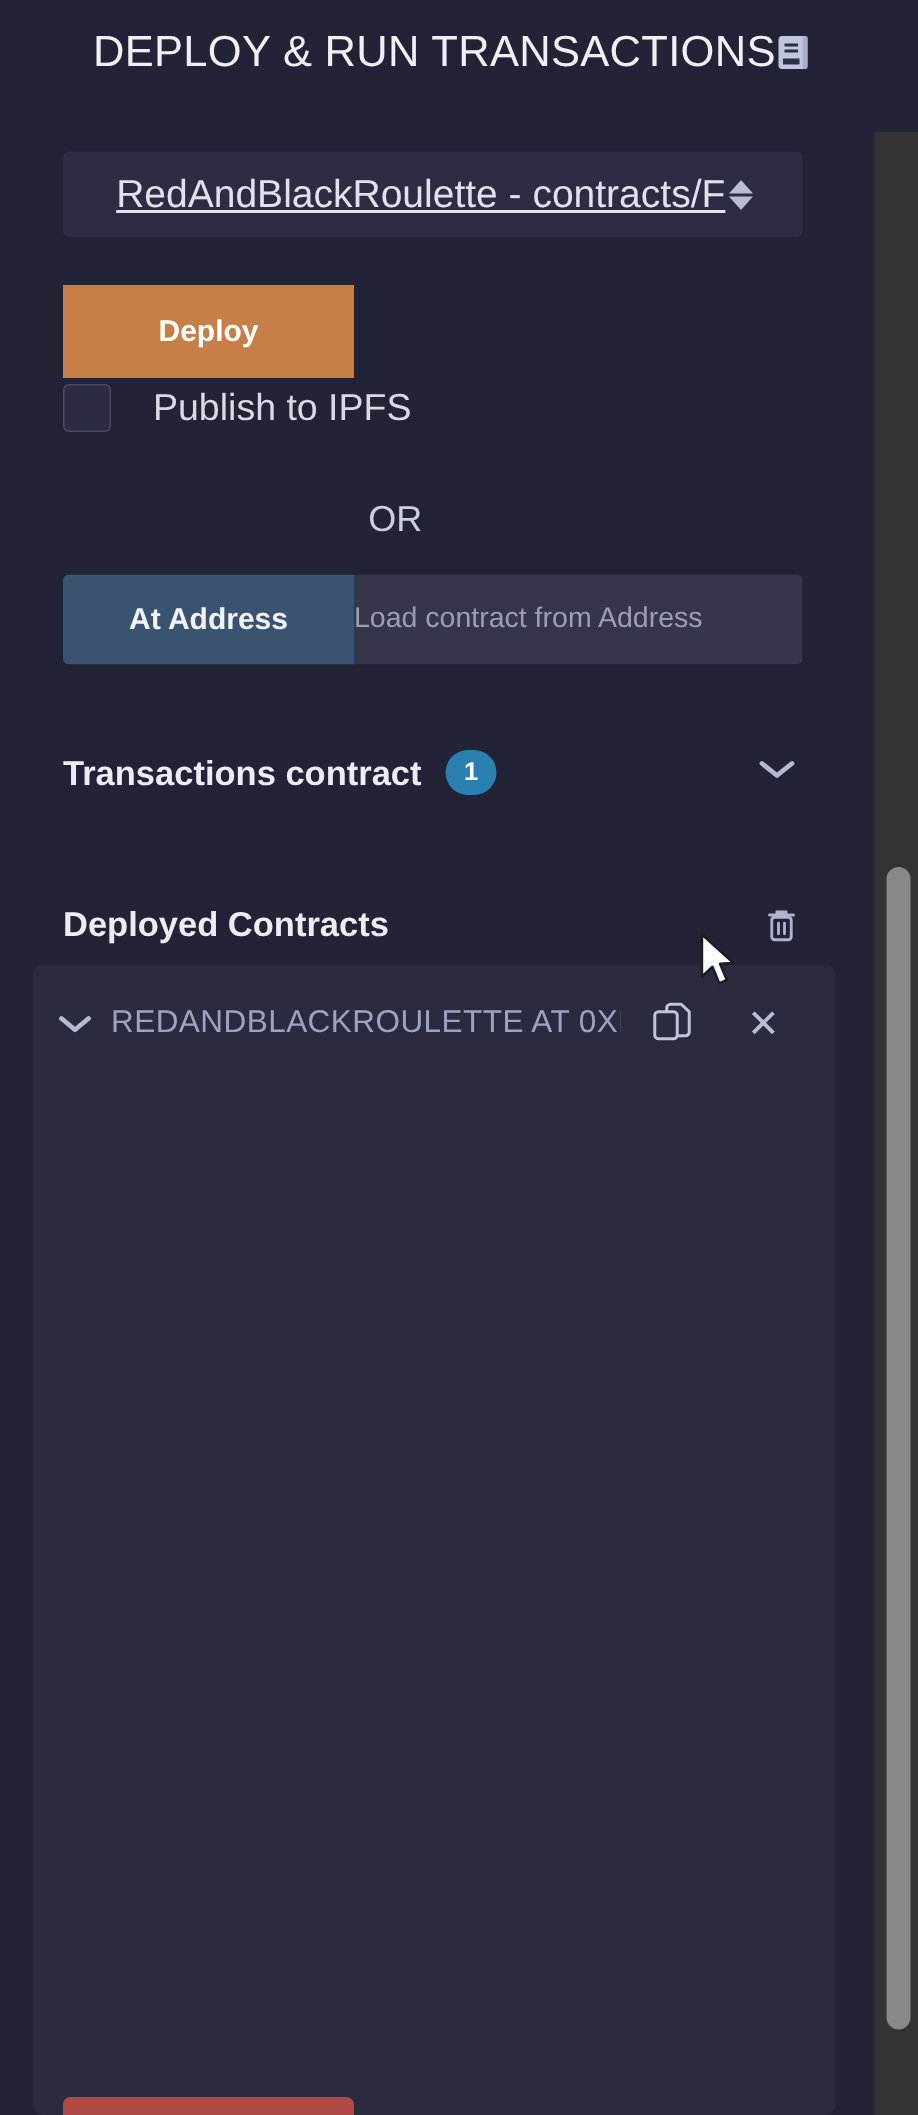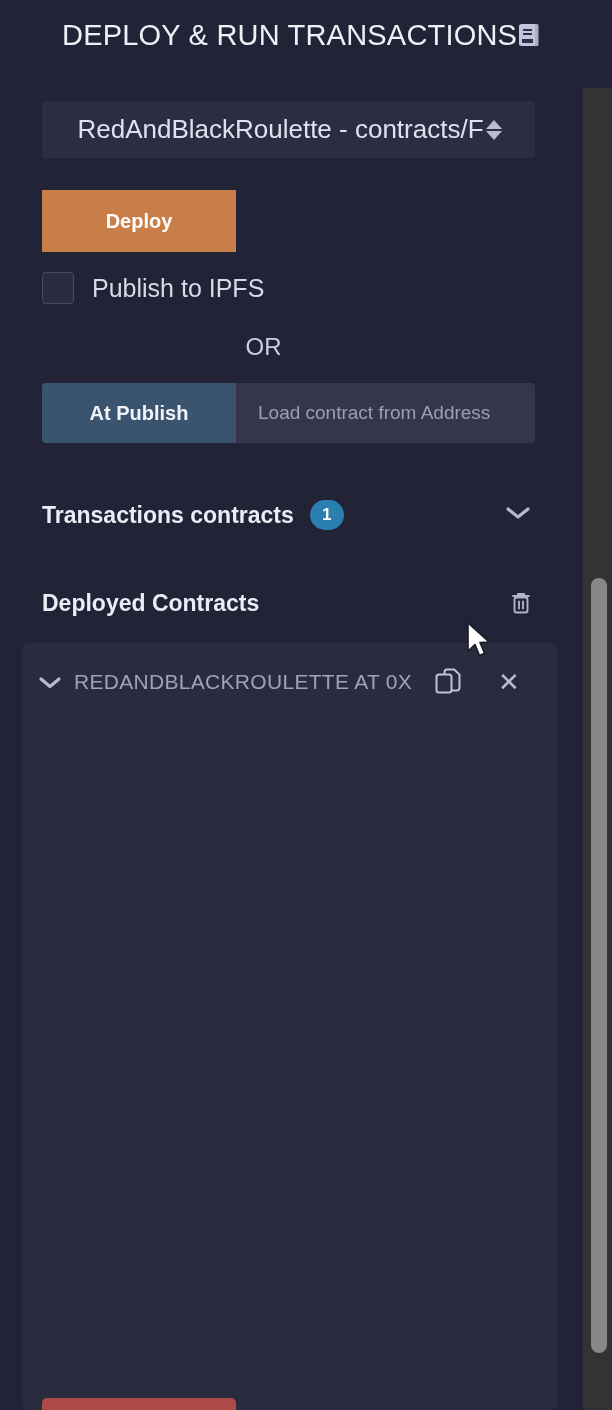--- a/index.html
+++ b/index.html
@@ -56,20 +56,21 @@
     position: absolute;
     left: 42px; top: 101px;
     width: 493px; height: 57px;
     background: #2c2d42;
     border-radius: 4px;
     display: flex;
     align-items: center;
     justify-content: center;
     overflow: hidden;
     position: absolute;
+    text-decoration: underline;
   }
   #contract-select-value {
     font-size: 26px;
     color: #dfe1ee;
     white-space: nowrap;
     overflow: hidden;
     padding-left: 10px;
   }
   #contract-select-arrows {
     margin-left: 2px;
@@ -102,24 +103,24 @@
     color: #ffffff;
     font-size: 20px;
     font-weight: bold;
     font-family: inherit;
     cursor: pointer;
   }
 
   
   #ipfs-row {
     position: absolute;
-    left: 42px; top: 272px;
-    display: flex;
-    align-items: center;
-    gap: 18px;
+    left: 42px; top: 256px;
+    display: flex;
+    align-items: center;
+    gap: 28px;
   }
   #ipfs-checkbox {
     width: 32px; height: 32px;
     background: #2b2c41;
     border: 1px solid #4a4c64;
     border-radius: 4px;
     cursor: pointer;
   }
   #ipfs-label {
     font-size: 25px;
@@ -157,21 +158,20 @@
     cursor: pointer;
   }
   #at-address-input {
     flex: 1;
     background: #35364b;
     border: none;
     outline: none;
     color: #cfd2e2;
     font-size: 19px;
     font-family: inherit;
-    padding-left: 22px;
   }
   #at-address-input::placeholder { color: #9b9fb6; }
 
   
   #tx-recorded-row {
     position: absolute;
     left: 42px; top: 492px;
     width: 493px; height: 46px;
     display: flex;
     align-items: center;
@@ -197,21 +197,21 @@
     margin-left: auto;
     margin-right: 4px;
   }
 
   
   #deployed-row {
     position: absolute;
     left: 42px; top: 590px;
     width: 493px; height: 40px;
     display: flex;
-    align-items: flex-start;
+    align-items: flex-end;
   }
   #deployed-label {
     font-size: 23px;
     font-weight: bold;
     color: #eaecf6;
   }
   #clear-contracts-button {
     margin-left: auto;
     margin-right: 2px;
     cursor: pointer;
@@ -350,26 +350,26 @@
   <button id="deploy-button">Deploy</button>
 
   <div id="ipfs-row">
     <div id="ipfs-checkbox"></div>
     <div id="ipfs-label">Publish to IPFS</div>
   </div>
 
   <div id="or-text">OR</div>
 
   <div id="at-address-row">
-    <button id="at-address-button">At Publish</button>
+    <button id="at-address-button">At Address</button>
     <input id="at-address-input" type="text" placeholder="Load contract from Address" style="">
   </div>
 
   <div id="tx-recorded-row">
-    <span id="tx-recorded-label">Transactions contracts</span>
+    <span id="tx-recorded-label">Transactions contract</span>
     <span id="tx-recorded-badge">1</span>
     <span id="tx-recorded-caret">
       <svg width="26" height="16" viewBox="0 0 26 16">
         <path d="M3 4 L13 12 L23 4" stroke="#b6bad1" stroke-width="3.2" fill="none" stroke-linecap="round" stroke-linejoin="round"></path>
       </svg>
     </span>
   </div>
 
   <div id="deployed-row">
     <span id="deployed-label">Deployed Contracts</span>

